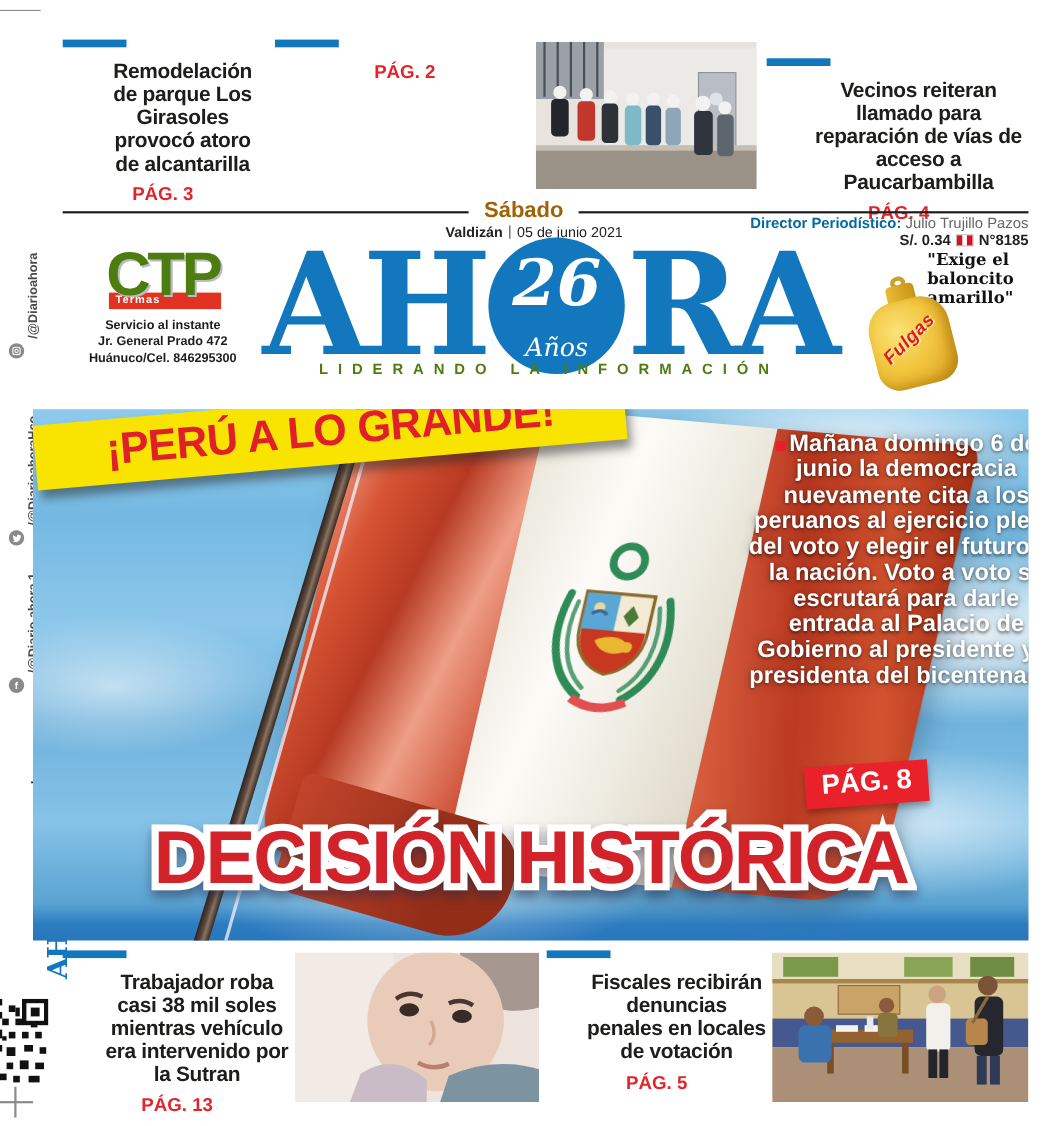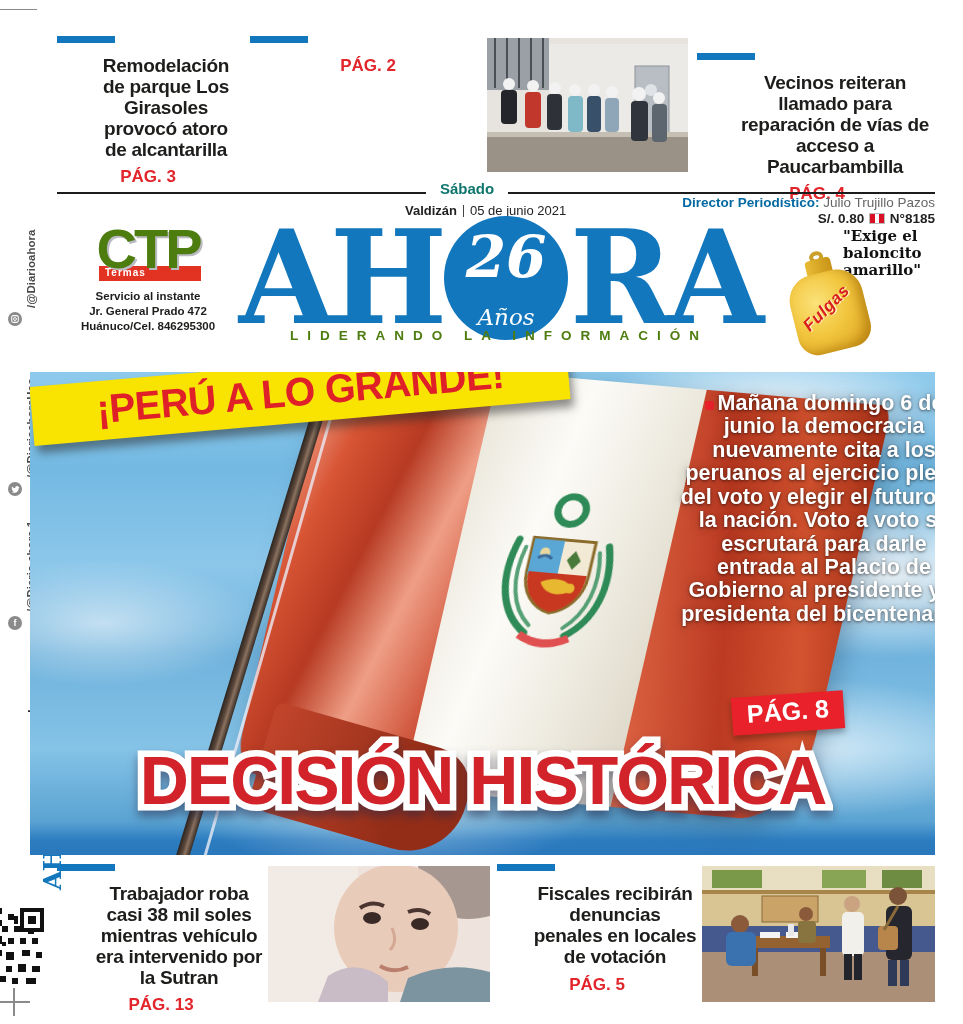--- a/index.html
+++ b/index.html
@@ -12,21 +12,21 @@
 
   
   .story { position:absolute; text-align:center; }
   .kicker { width:58px; height:7px; background:#1277bd; margin:0 0 13px 0; }
   .story h3 { font-size:19px; line-height:1.1; letter-spacing:-0.3px; color:#1d1d1b; font-weight:bold;margin-left:36px; }
   .pag { margin-top:7px; font-size:17px; font-weight:bold; color:#e2242b; }
   .photo-frame { position:absolute; overflow:hidden; }
 
   
   .rule { position:absolute; left:57px; right:28px; top:192px; height:2px; background:#1c1c1c; }
-  .day-label { position:absolute; left:426px; top:180px; background:#fff; padding:0 14px; font-size:15px; font-weight:bold; color:#0f766e; }
+  .day-label { position:absolute; left:426px; top:180px; background:#fff; padding:0 14px; font-size:20px; font-weight:bold; color:#a16207; }
   .place-date { position:absolute; left:405px; top:203px; font-size:13px; color:#222; white-space:nowrap; }
   .place-date .place { font-weight:bold; }
   .place-date .sep { display:inline-block; width:1px; height:12px; background:#444; margin:0 6px -2px 6px; }
   .director { position:absolute; right:28px; top:195px; font-size:13.5px; text-align:right; white-space:nowrap; }
   .director .lbl { font-weight:bold; color:#0369a1; }
   .director .nm { color:#666; }
   .price-row { position:absolute; right:28px; top:211px; font-size:13.5px; font-weight:bold; color:#222; display:flex; align-items:center; gap:5px; }
   .mini-flag { display:inline-flex; height:11px; border:0.5px solid #bbb; }
   .mini-flag i { width:4.5px; }
   .mini-flag i:nth-child(1), .mini-flag i:nth-child(3){ background:#d91023; }
@@ -231,21 +231,21 @@
 
   <div class="rule"></div>
   <div class="day-label">Sábado</div>
   <div class="place-date">
     <span class="place">Valdizán</span><span class="sep"></span><span>05 de junio 2021</span>
   </div>
   <div class="director">
     <span class="lbl">Director Periodístico:</span><span class="nm"> Julio Trujillo Pazos</span>
   </div>
   <div class="price-row">
-    <span>S/. 0.80</span>
+    <span>S/. 0.34</span>
     <span class="mini-flag">
         <i></i>
         <i></i>
         <i></i>
       </span>
     <span>N°8185</span>
   </div>
 
   <div class="ctp">
     <div class="ctp-name">CTP</div>

